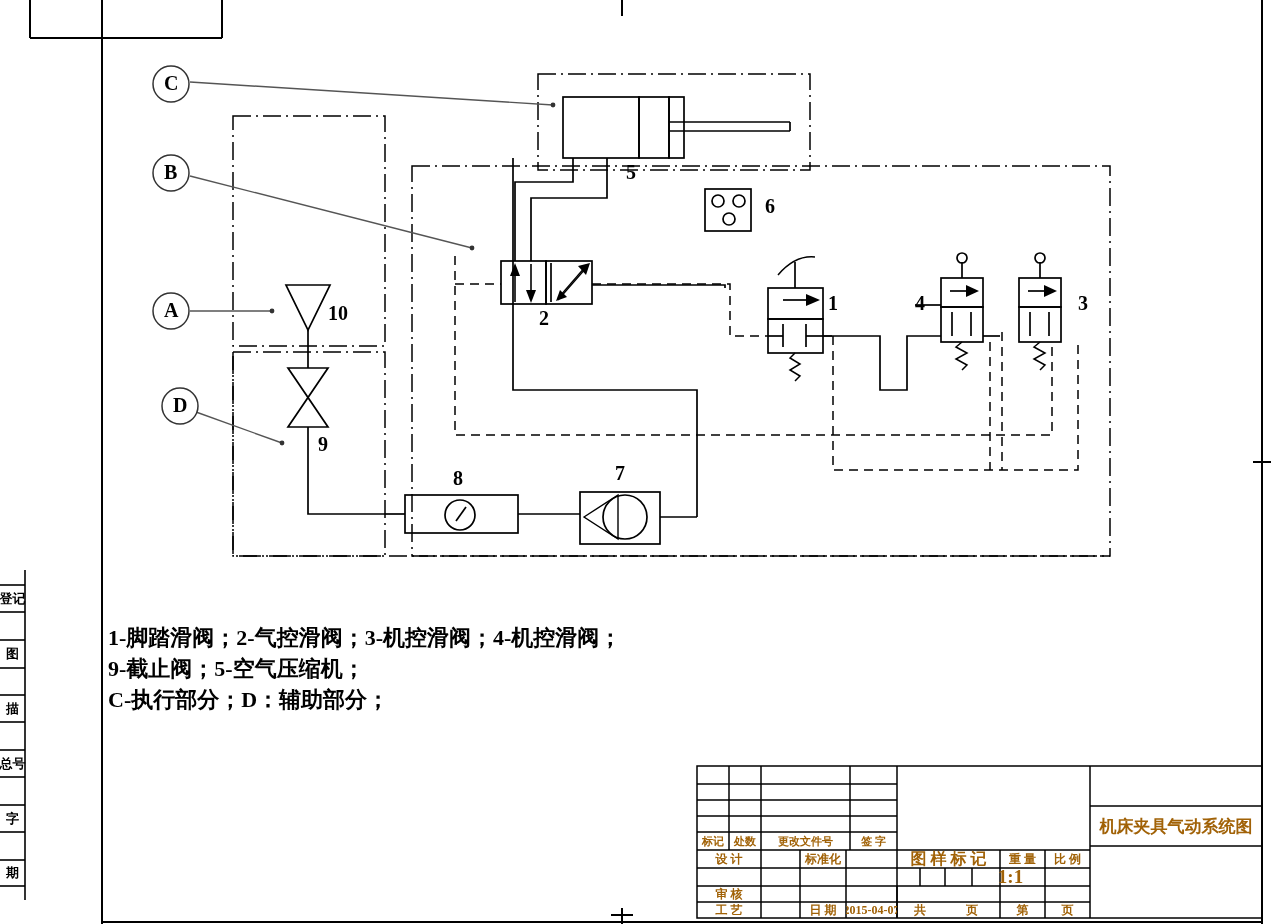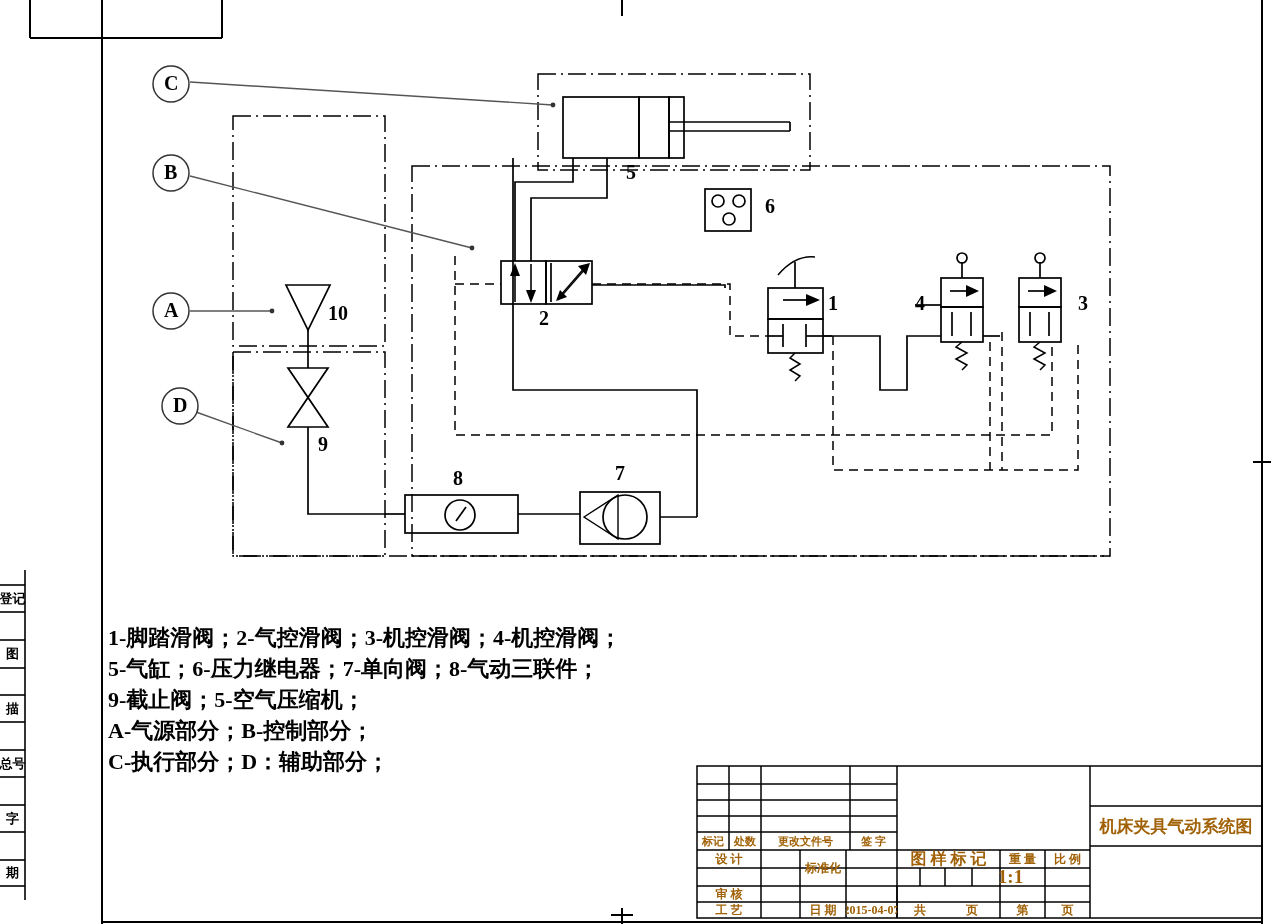--- a/index.html
+++ b/index.html
@@ -231,23 +231,21 @@
   <div class="lbl" style="left:828px;top:293px;font-size:20px;">1</div>
   <div class="lbl" style="left:915px;top:293px;font-size:20px;">4</div>
   <div class="lbl" style="left:1078px;top:293px;font-size:20px;">3</div>
   <div class="lbl" style="left:328px;top:303px;font-size:20px;">10</div>
   <div class="lbl" style="left:318px;top:434px;font-size:20px;">9</div>
   <div class="lbl" style="left:453px;top:468px;font-size:20px;">8</div>
   <div class="lbl" style="left:615px;top:463px;font-size:20px;">7</div>
 
   <div class="legend">
     <div>1-脚踏滑阀；2-气控滑阀；3-机控滑阀；4-机控滑阀；</div>
-    <div>5-气缸；6-压力继电器；7-单向阀；8-气动三联件；</div>
     <div>9-截止阀；5-空气压缩机；</div>
-    <div>A-气源部分；B-控制部分；</div>
     <div>C-执行部分；D：辅助部分；</div>
   </div>
 
   <svg style="position:absolute;left:0;top:0;width:1284px;height:924px;pointer-events:none;" viewBox="0 0 1284 924">
     <g stroke="#000" fill="none" stroke-width="1.5">
       <rect x="697" y="766" width="565" height="152"></rect>
       <line x1="697" y1="784" x2="897" y2="784"></line>
       <line x1="697" y1="800" x2="897" y2="800"></line>
       <line x1="697" y1="816" x2="897" y2="816"></line>
       <line x1="697" y1="832" x2="897" y2="832"></line>
@@ -274,21 +272,21 @@
     </g>
   </svg>
 
   <div class="tb" style="left:697px;top:832px;width:32px;height:18px;font-size:11px;">标记</div>
   <div class="tb" style="left:729px;top:832px;width:32px;height:18px;font-size:11px;">处数</div>
   <div class="tb" style="left:761px;top:832px;width:89px;height:18px;font-size:11px;">更改文件号</div>
   <div class="tb" style="left:850px;top:832px;width:47px;height:18px;font-size:11px;">签 字</div>
   <div class="tb" style="left:897px;top:832px;width:0px;height:18px;font-size:11px;">日期</div>
 
   <div class="tb" style="left:697px;top:850px;width:64px;height:18px;font-size:12px;">设 计</div>
-  <div class="tb" style="left:800px;top:850px;width:46px;height:36px;font-size:12px;border-radius:8px;">标准化</div>
+  <div class="tb" style="left:800px;top:850px;width:46px;height:19px;font-size:12px;border-radius:8px;">标准化</div>
   <div class="tb" style="left:697px;top:886px;width:64px;height:16px;font-size:12px;">审 核</div>
   <div class="tb" style="left:697px;top:902px;width:64px;height:16px;font-size:12px;">工 艺</div>
   <div class="tb" style="left:800px;top:902px;width:46px;height:16px;font-size:12px;">日 期</div>
   <div class="tb" style="left:846px;top:902px;width:51px;height:16px;font-size:12px;">2015-04-07</div>
 
   <div class="tb" style="left:897px;top:850px;width:103px;height:18px;font-size:16px;">图 样 标 记</div>
   <div class="tb" style="left:1000px;top:850px;width:45px;height:18px;font-size:12px;">重 量</div>
   <div class="tb" style="left:1045px;top:850px;width:45px;height:18px;font-size:12px;">比 例</div>
   <div class="tb" style="left:988px;top:868px;width:45px;height:18px;font-size:19px;">1:1</div>
 

